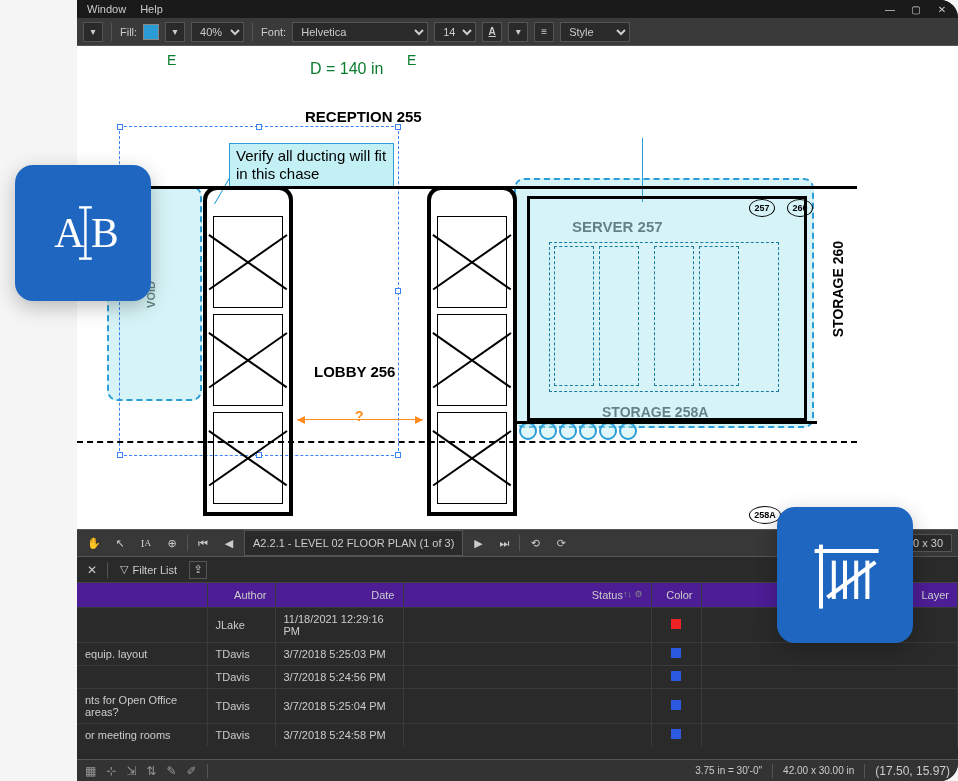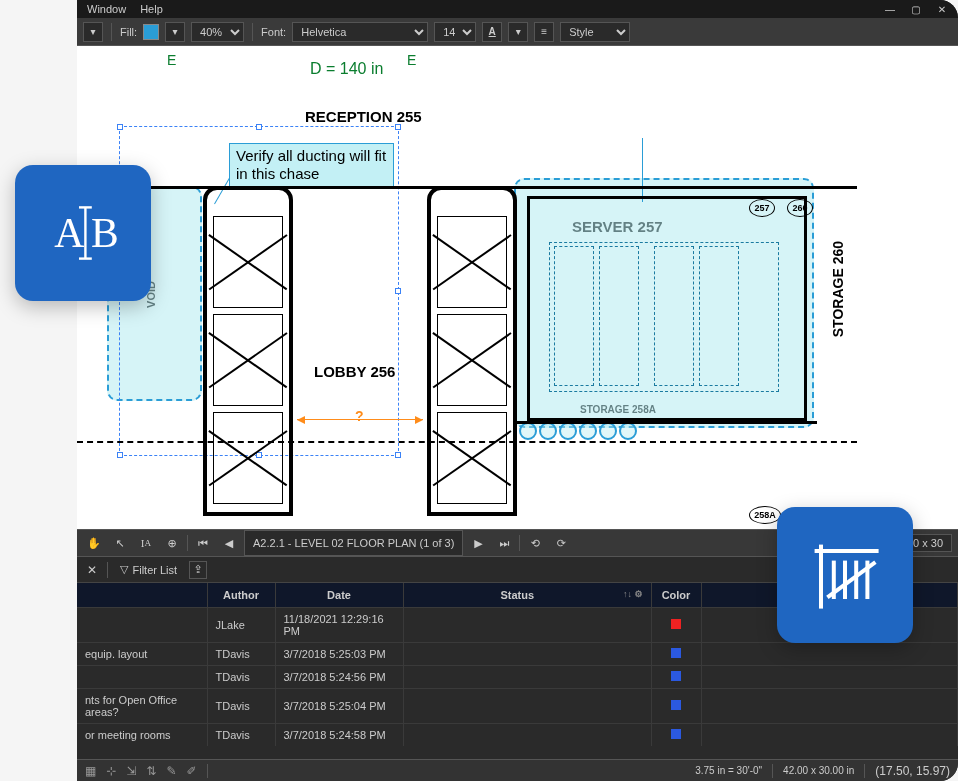--- a/index.html
+++ b/index.html
@@ -54,21 +54,21 @@
   .nav-scale { margin-left: auto; color: #ccc; font-size: 11px; padding: 2px 8px; border: 1px solid #555; background: #2a2a2a; }
   
   
   .panel { position: absolute; top: 557px; left: 0; right: 0; bottom: 22px; background: #2a2a2a; }
   .panel-tabs { height: 26px; display: flex; align-items: center; padding: 0 6px; gap: 6px; border-bottom: 1px solid #444; }
   .panel-close { width: 18px; height: 18px; display: flex; align-items: center; justify-content: center; color: #ccc; font-size: 12px; cursor: pointer; }
   .filter-btn { display: flex; align-items: center; gap: 4px; color: #ccc; font-size: 11px; padding: 2px 6px; cursor: pointer; }
   .share-btn { width: 18px; height: 18px; display: flex; align-items: center; justify-content: center; color: #ccc; font-size: 11px; cursor: pointer; border: 1px solid #555; }
   
   .table { width: 100%; border-collapse: collapse; }
-  .table th { text-align: center; color: #ccc; font-size: 11px; font-weight: bold; padding: 6px 8px; border-right: 1px solid #3a3a3a; background: #0f172a; }
+  .table th { text-align: right; color: #ccc; font-size: 11px; font-weight: normal; padding: 6px 8px; border-right: 1px solid #3a3a3a; background: #4c1d95; }
   .table td { color: #ccc; font-size: 11px; padding: 5px 8px; border-right: 1px solid #3a3a3a; border-top: 1px solid #3a3a3a; }
   .table tr.selected td { background: #1f4d8a; color: #fff; }
   .color-sq { display: inline-block; width: 10px; height: 10px; }
   .sort-icon { float: right; color: #888; font-size: 9px; }
   
   
   .statusbar { position: absolute; left: 0; right: 0; bottom: 0; height: 22px; background: #333; display: flex; align-items: center; padding: 0 8px; gap: 10px; border-top: 1px solid #555; }
   .status-btn { color: #999; font-size: 12px; cursor: pointer; }
   .status-text { margin-left: auto; color: #ccc; font-size: 10px; }
   .status-sep { width: 1px; height: 14px; background: #555; }
@@ -112,21 +112,21 @@
   </div>
 
   <div class="canvas">
     <span class="dim-text" style="top:14px;left:233px">D = 140 in</span>
     <span class="dim-text" style="top:6px;left:90px;font-size:14px">E</span>
     <span class="dim-text" style="top:6px;left:330px;font-size:14px">E</span>
 
     <span class="room-label" style="top:62px;left:228px">RECEPTION  255</span>
     <span class="room-label" style="top:317px;left:237px">LOBBY  256</span>
     <span class="room-label" style="top:172px;left:495px">SERVER  257</span>
-    <span class="room-label" style="top:358px;left:503px;font-size:10px">STORAGE 258A</span>
+    <span class="room-label" style="top:358px;left:525px;font-size:14px">STORAGE 258A</span>
     <span class="vert-label" style="top:195px;left:753px">STORAGE  260</span>
     <span class="vert-label" style="top:235px;left:68px;font-size:11px">VOID</span>
 
     <div class="cloud-region" style="top:140px;left:30px;width:95px;height:215px"></div>
     <div class="cloud-region" style="top:132px;left:437px;width:300px;height:250px"></div>
 
     <div class="cloud-bump" style="top:376px;left:442px"></div>
     <div class="cloud-bump" style="top:376px;left:462px"></div>
     <div class="cloud-bump" style="top:376px;left:482px"></div>
     <div class="cloud-bump" style="top:376px;left:502px"></div>

